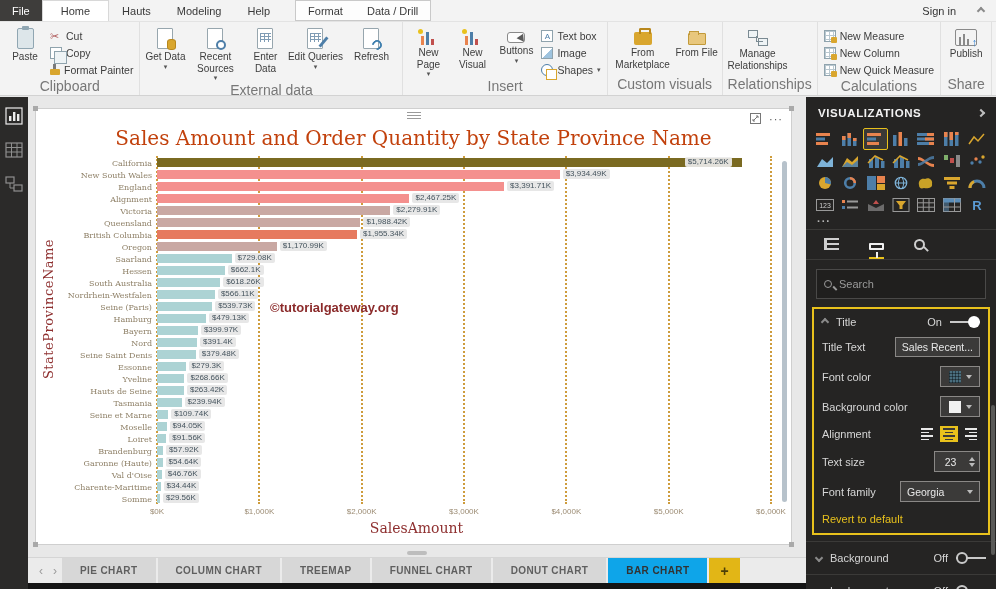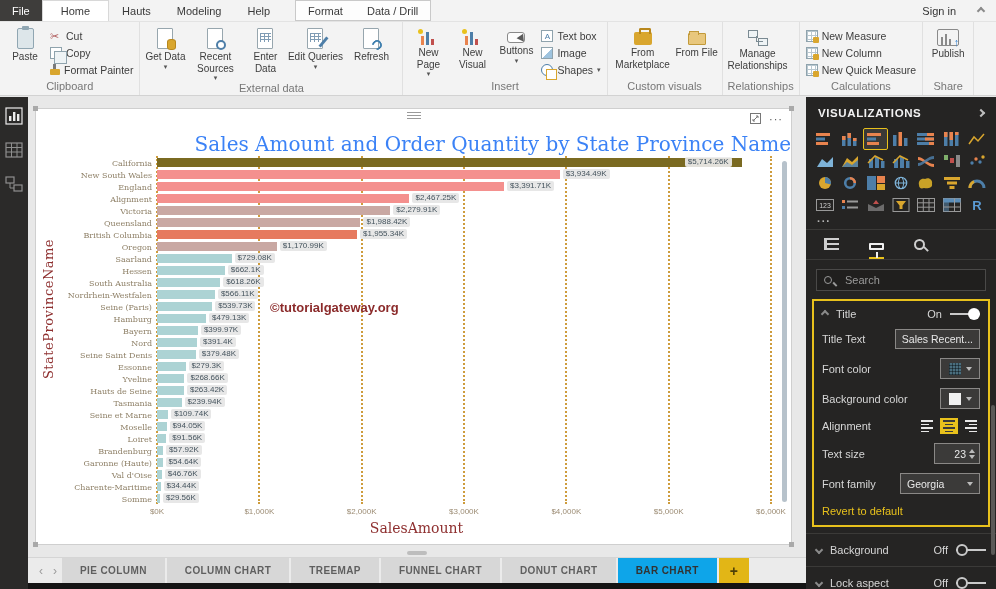--- a/index.html
+++ b/index.html
@@ -16,21 +16,21 @@
   .signin{display:flex;align-items:center;padding:0 10px;font-size:11px;color:#333}
   .chev{display:inline-block;width:6px;height:6px;border-left:2px solid #8a8a8a;border-top:2px solid #8a8a8a}
   .chev.up{transform:rotate(45deg)}
   .chev.down{transform:rotate(225deg)}
   .chev.right{transform:rotate(135deg)}
   .collapse-ribbon{display:flex;align-items:center;padding:0 12px}
   
   #ribbon{height:74px;background:#f3f3f3;border-bottom:1px solid #d2d2d2;display:flex;align-items:stretch}
   .rgroup{display:flex;flex-direction:column;border-right:1px solid #e0e0e0;padding:0 3px}
   .rbody{flex:1;display:flex;align-items:flex-start;padding-top:3px}
-  .rlabel{text-align:center;font-size:11px;color:#777;padding:1px 2px 3px;white-space:nowrap}
+  .rlabel{text-align:center;font-size:14px;color:#777;padding:1px 2px 3px;white-space:nowrap}
   .bigbtn{display:flex;flex-direction:column;align-items:center;width:44px;padding-top:1px;cursor:default}
   .bigbtn.w56{width:56px}.bigbtn.w64{width:64px}
   .bigbtn .blabel{font-size:10px;color:#3d3d3d;text-align:center;line-height:1.15;margin-top:2px}
   .stack{display:flex;flex-direction:column;justify-content:flex-start;gap:2px;padding-top:3px}
   .srow{display:flex;align-items:center;gap:4px;font-size:10.5px;color:#3d3d3d;white-space:nowrap;padding:0 3px;height:15px}
   .caret{font-size:7px;color:#555;line-height:1}
   
   .i-page{width:16px;height:21px;background:#fff;border:1px solid #97a6ae;border-radius:1px;position:relative;margin-top:2px}
   .i-page .acc-cyl{position:absolute;right:-4px;bottom:-2px;width:9px;height:11px;background:#d9a62e;border-radius:4px/3px;border:1px solid #b8871c}
   .i-page .acc-clock{position:absolute;right:-4px;bottom:-2px;width:10px;height:10px;border:2px solid #4d7ea8;border-radius:50%;background:#fff}
@@ -83,21 +83,21 @@
   #center{flex:1;display:flex;flex-direction:column;min-width:0}
   #canvas{flex:1;position:relative;background:#e8e8e8}
   
   #visual{position:absolute;left:7px;right:14px;top:11px;bottom:12px;background:#fff;border:1px solid #cfcfcf}
   .handle{position:absolute;width:5px;height:5px;background:#a9a9a9}
   .h-tl{left:-3px;top:-3px}.h-tr{right:-3px;top:-3px}.h-bl{left:-3px;bottom:-3px}.h-br{right:-3px;bottom:-3px}
   .vdrag{position:absolute;top:3px;left:50%;transform:translateX(-50%);width:14px;height:8px;
      background:repeating-linear-gradient(to bottom,#9a9a9a 0 1px,transparent 1px 3px)}
   .vtools{position:absolute;top:4px;right:8px;display:flex;align-items:center;gap:8px;color:#555}
   .vmore{font-size:11px;letter-spacing:1px;color:#555;line-height:8px}
-  .vtitle{margin-top:23px;text-align:right;font-family:"DejaVu Serif","Liberation Serif",serif;font-size:20px;color:#3b82f6}
+  .vtitle{margin-top:17px;text-align:center;font-family:"DejaVu Serif","Liberation Serif",serif;font-size:20px;color:#c2410c}
   .ylab{position:absolute;left:5px;top:46%;transform:translateY(-50%) rotate(180deg);writing-mode:vertical-rl;
      font-family:"DejaVu Serif","Liberation Serif",serif;font-size:13px;color:#8e2f2f;letter-spacing:.5px}
   #chartwrap{position:absolute;top:47px;left:26px;right:20px;bottom:6px}
   #rowswrap{position:relative;height:348px}
   #gridlayer{position:absolute;left:95px;right:0;top:0;bottom:0}
   .gl{position:absolute;top:0;bottom:0;width:0;border-left:2px dotted #ce9c3c;transform:translateX(-1px)}
   #rows{position:relative}
   .crow{height:12px;display:flex;align-items:flex-end}
   .cat{width:95px;text-align:right;padding-right:5px;color:#8f8168;font-family:"DejaVu Serif","Liberation Serif",serif;font-size:8px;line-height:1;flex:none;white-space:nowrap}
   .bz{flex:1;display:flex;align-items:center;height:100%;position:relative}
@@ -127,21 +127,21 @@
   .viz-more{padding:3px 11px 5px;color:#b5b5b5;font-weight:bold;letter-spacing:1px;font-size:11px;line-height:6px}
   .pdivider{border-top:1px solid #3b3a38}
   .ptabs{display:flex;gap:30px;padding:8px 18px 0}
   .ptab{padding-bottom:7px;border-bottom:2px solid transparent;display:flex;align-items:flex-end}
   .ptab.sel{border-color:#e8c11c}
   .ic-fields{width:15px;height:12px;border-left:3px solid #cfcfcf;background:repeating-linear-gradient(to bottom,#cfcfcf 0 2px,transparent 2px 5px)}
   .ic-roller{width:15px;height:7px;border:2px solid #f0f0f0;border-radius:1px;position:relative}
   .ic-roller:after{content:'';position:absolute;left:5px;top:7px;width:2px;height:6px;background:#f0f0f0}
   .ic-analytics{width:11px;height:11px;border:2px solid #cfcfcf;border-radius:50%;position:relative}
   .ic-analytics:after{content:'';position:absolute;right:-4px;bottom:-4px;width:2px;height:6px;background:#cfcfcf;transform:rotate(-45deg)}
-  .searchbox{margin:9px 10px 8px;height:22px;background:#201f1e;border:1px solid #4a4948;display:flex;align-items:center;padding:0 7px;gap:13px}
+  .searchbox{margin:9px 10px 8px;height:30px;background:#201f1e;border:1px solid #4a4948;display:flex;align-items:center;padding:0 7px;gap:7px}
   .ic-search{width:8px;height:8px;border:1.5px solid #9a9a9a;border-radius:50%;position:relative;flex:none}
   .ic-search:after{content:'';position:absolute;right:-4px;bottom:-4px;width:1.5px;height:5px;background:#9a9a9a;transform:rotate(-45deg)}
   .searchbox input{background:none;border:none;outline:none;color:#ccc;font-size:11px;width:100%;font-family:"Liberation Sans",sans-serif}
   .searchbox input::placeholder{color:#9a9a9a}
   .titlecard{margin:2px 6px 6px;border:2px solid #e8c11c;padding:5px 8px 8px}
   .frow{display:flex;justify-content:space-between;align-items:center;margin:9px 0;font-size:11px;color:#d6d6d6}
   .frow.head{margin-top:2px}
   .lblgrp{display:flex;align-items:center;gap:8px}
   .onoff{display:flex;align-items:center;gap:8px}
   .toggle{width:30px;height:12px;position:relative;flex:none}
@@ -158,21 +158,21 @@
   .tri.up{border-top:none;border-bottom:4px solid #bbb}
   .alignset{display:flex;gap:4px}
   .al{width:18px;height:16px;display:flex;flex-direction:column;justify-content:center;gap:2px;padding:2px 3px}
   .al i{display:block;height:2px;background:#e8e8e8;width:100%}
   .al.left i:nth-child(2),.al.left i:nth-child(4){width:70%}
   .al.center i:nth-child(2),.al.center i:nth-child(4){width:70%;margin:0 auto}
   .al.right i:nth-child(2),.al.right i:nth-child(4){width:70%;margin-left:auto}
   .al.sel{background:#e8c11c}
   .al.sel i{background:#3a3a3a}
   .spin{width:46px;height:21px;background:#3b3a39;border:1px solid #8a8886;display:flex;align-items:center}
-  .spin .val{flex:1;text-align:right;font-size:10.5px;color:#e8e8e8}
+  .spin .val{flex:1;text-align:center;font-size:10.5px;color:#e8e8e8}
   .spin .arrs{width:13px;display:flex;flex-direction:column;align-items:center;gap:2px;padding-right:2px}
   .ddl{width:80px;height:21px;background:#3b3a39;border:1px solid #8a8886;display:flex;align-items:center;justify-content:space-between;padding:0 6px;font-size:10.5px;color:#e8e8e8}
   .revert{color:#e8c11c;font-size:11px;margin-top:11px}
   .sect{display:flex;justify-content:space-between;align-items:center;padding:10px 10px;border-top:1px solid #3b3a38;font-size:11px}
   .panel-scroll{position:absolute;right:1px;top:308px;width:4px;height:150px;background:#5a5a58;border-radius:2px}
   .exp-svg{display:block}
 </style>
 </head>
 <body>
 
@@ -632,21 +632,21 @@
         <div class="watermark">©tutorialgateway.org</div>
         <div class="chart-vscroll"></div>
       </div>
       <div class="canvas-hscroll"></div>
     </div>
 
     <div id="pagebar">
       <span class="parrow">‹</span>
       <span class="parrow">›</span>
       <div id="page-tabs" style="display:flex">
-          <div class="ptab-b">PIE COLUMN</div>
+          <div class="ptab-b">PIE CHART</div>
           <div class="ptab-b">COLUMN CHART</div>
           <div class="ptab-b">TREEMAP</div>
           <div class="ptab-b">FUNNEL CHART</div>
           <div class="ptab-b">DONUT CHART</div>
           <div class="ptab-b active">BAR CHART</div>
         </div>
       <div class="ptab-b plus">+</div>
     </div>
     <div id="statusbar"></div>
   </div>

